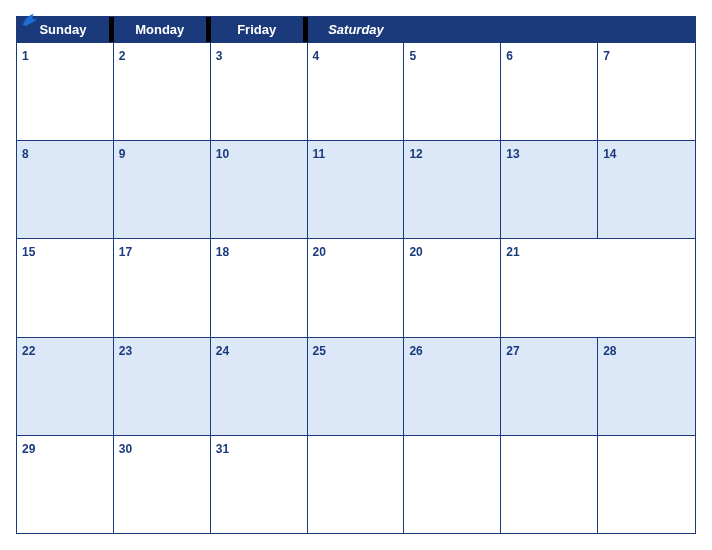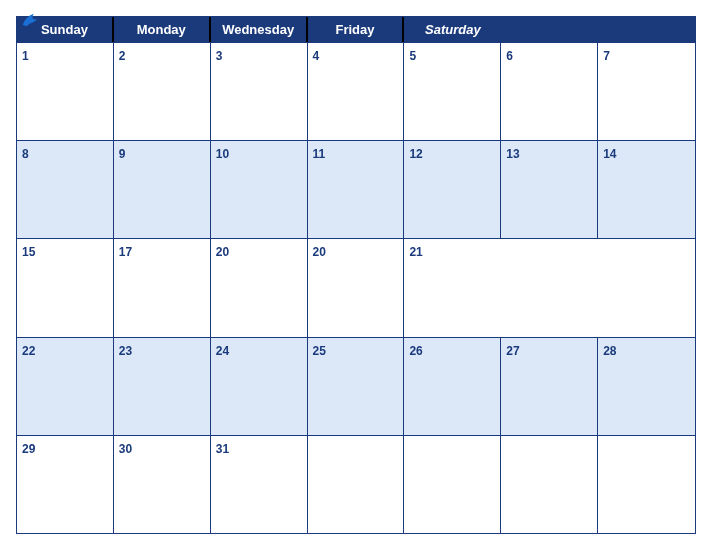--- a/index.html
+++ b/index.html
@@ -77,21 +77,21 @@
       display: grid;
       grid-template-columns: repeat(7, 1fr);
       background: #1a3a7c;
     }
     .day-header {
       color: #fff;
       text-align: center;
       font-size: 13px;
       font-weight: bold;
       padding: 5px 2px;
-      border-right: 2px solid #000000;
+      border-right: 5px solid #000000;
     }
     .day-header:last-child {
       border-right: none;
       font-style: italic;
     }
     .weeks-container {
       display: flex;
       flex-direction: column;
       flex: 1;
     }
@@ -139,21 +139,20 @@
       </svg>
     </div>
     <h1 class="calendar-title"></h1>
     <span class="region-label"></span>
   </div>
 
   <div class="calendar-grid">
     <div class="day-headers" id="day-headers-row">
     <div class="day-header">Sunday</div>
         <div class="day-header">Monday</div>
-        <div class="day-header">Wednesday</div>
         <div class="day-header">Friday</div>
         <div class="day-header">Saturday</div>
       </div>
     <div class="weeks-container" id="weeks-container">
     <div class="week-row">
           <div class="day-cell"><span class="day-number">1</span></div>
           <div class="day-cell"><span class="day-number">2</span></div>
           <div class="day-cell"><span class="day-number">3</span></div>
           <div class="day-cell"><span class="day-number">4</span></div>
           <div class="day-cell"><span class="day-number">5</span></div>
@@ -165,20 +164,21 @@
           <div class="day-cell"><span class="day-number">9</span></div>
           <div class="day-cell"><span class="day-number">10</span></div>
           <div class="day-cell"><span class="day-number">11</span></div>
           <div class="day-cell"><span class="day-number">12</span></div>
           <div class="day-cell"><span class="day-number">13</span></div>
           <div class="day-cell"><span class="day-number">14</span></div>
         </div>
         <div class="week-row">
           <div class="day-cell"><span class="day-number">15</span></div>
           <div class="day-cell"><span class="day-number">17</span></div>
+          <div class="day-cell"><span class="day-number">18</span></div>
           <div class="day-cell"><span class="day-number">20</span></div>
           <div class="day-cell"><span class="day-number">20</span></div>
           <div class="day-cell"><span class="day-number">21</span></div>
         </div>
         <div class="week-row shaded">
           <div class="day-cell"><span class="day-number">22</span></div>
           <div class="day-cell"><span class="day-number">23</span></div>
           <div class="day-cell"><span class="day-number">24</span></div>
           <div class="day-cell"><span class="day-number">25</span></div>
           <div class="day-cell"><span class="day-number">26</span></div>

